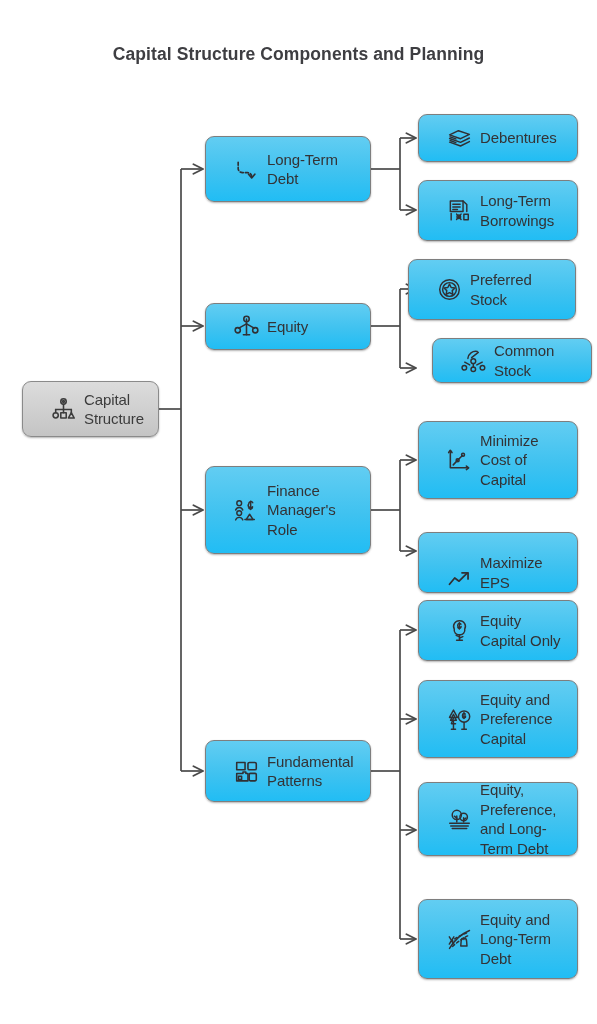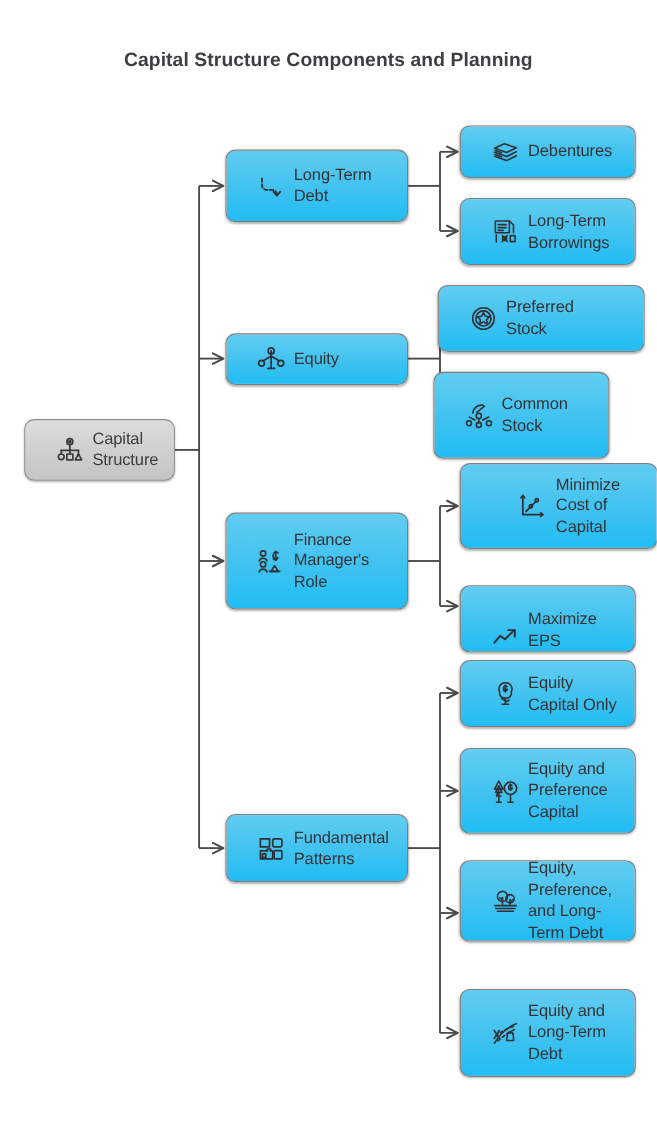--- a/index.html
+++ b/index.html
@@ -221,51 +221,51 @@
         <path d="M9.2 15.5 L13.5 20.6"></path>
         <path d="M13.5 15.5 L9.2 20.6"></path>
         <circle cx="11.3" cy="18" r="1.7"></circle>
         <path d="M16.2 15.6 L20.4 15.6 L20.4 20.8 L16.2 20.8 Z"></path>
       </svg>
     </span>
     <span class="lbl">Long-Term
 Borrowings</span>
   </div>
 
-  <div class="node blue" style="left:398px; top:259px; width:188px; height:61px;">
+  <div class="node blue" style="left:408px; top:259px; width:168px; height:61px;">
     <span class="ico">
       <svg viewBox="0 0 24 24" fill="none" stroke="#303034" stroke-width="1.4" stroke-linecap="round" stroke-linejoin="round">
         <circle cx="12" cy="12" r="9.4"></circle>
         <circle cx="12" cy="12" r="6.6"></circle>
         <path d="M12 6.8 L13.6 10.1 L17.2 10.6 L14.6 13.1 L15.2 16.7 L12 15 L8.8 16.7 L9.4 13.1 L6.8 10.6 L10.4 10.1 Z"></path>
       </svg>
     </span>
     <span class="lbl">Preferred
 Stock</span>
   </div>
 
-  <div class="node blue" style="left:394px; top:338px; width:160px; height:79px;">
+  <div class="node blue" style="left:432px; top:338px; width:160px; height:45px;">
     <span class="ico">
       <svg viewBox="0 0 24 24" fill="none" stroke="#303034" stroke-width="1.4" stroke-linecap="round" stroke-linejoin="round">
         <path d="M15.6 3.4 A7.4 7.4 0 0 0 6.6 10"></path>
         <path d="M10.2 9.2 L16.6 4.2"></path>
         <circle cx="11.8" cy="12.6" r="2.3"></circle>
         <path d="M3.6 13.6 L8.4 16.2"></path>
         <path d="M20.4 13.6 L15.2 16.2"></path>
         <path d="M11.8 15 L11.8 18.6"></path>
         <circle cx="3.2" cy="19" r="2.2"></circle>
         <circle cx="11.8" cy="20.4" r="2.2"></circle>
         <circle cx="20.6" cy="19" r="2.2"></circle>
       </svg>
     </span>
     <span class="lbl">Common
 Stock</span>
   </div>
 
-  <div class="node blue" style="left:418px; top:421px; width:180px; height:78px;justify-content:center;">
+  <div class="node blue" style="left:418px; top:421px; width:160px; height:78px;">
     <span class="ico">
       <svg viewBox="0 0 24 24" fill="none" stroke="#303034" stroke-width="1.5" stroke-linecap="round" stroke-linejoin="round">
         <path d="M3.2 2.6 L3.2 19 L20.4 19"></path>
         <path d="M1.6 4.4 L3.2 2.2 L4.8 4.4"></path>
         <path d="M18.6 17.3 L20.8 19 L18.6 20.7"></path>
         <path d="M6 16.2 L10.2 11.8 L14.8 7.2"></path>
         <circle cx="10.2" cy="11.8" r="1.4"></circle>
         <circle cx="15.4" cy="6.5" r="1.4"></circle>
       </svg>
     </span>

